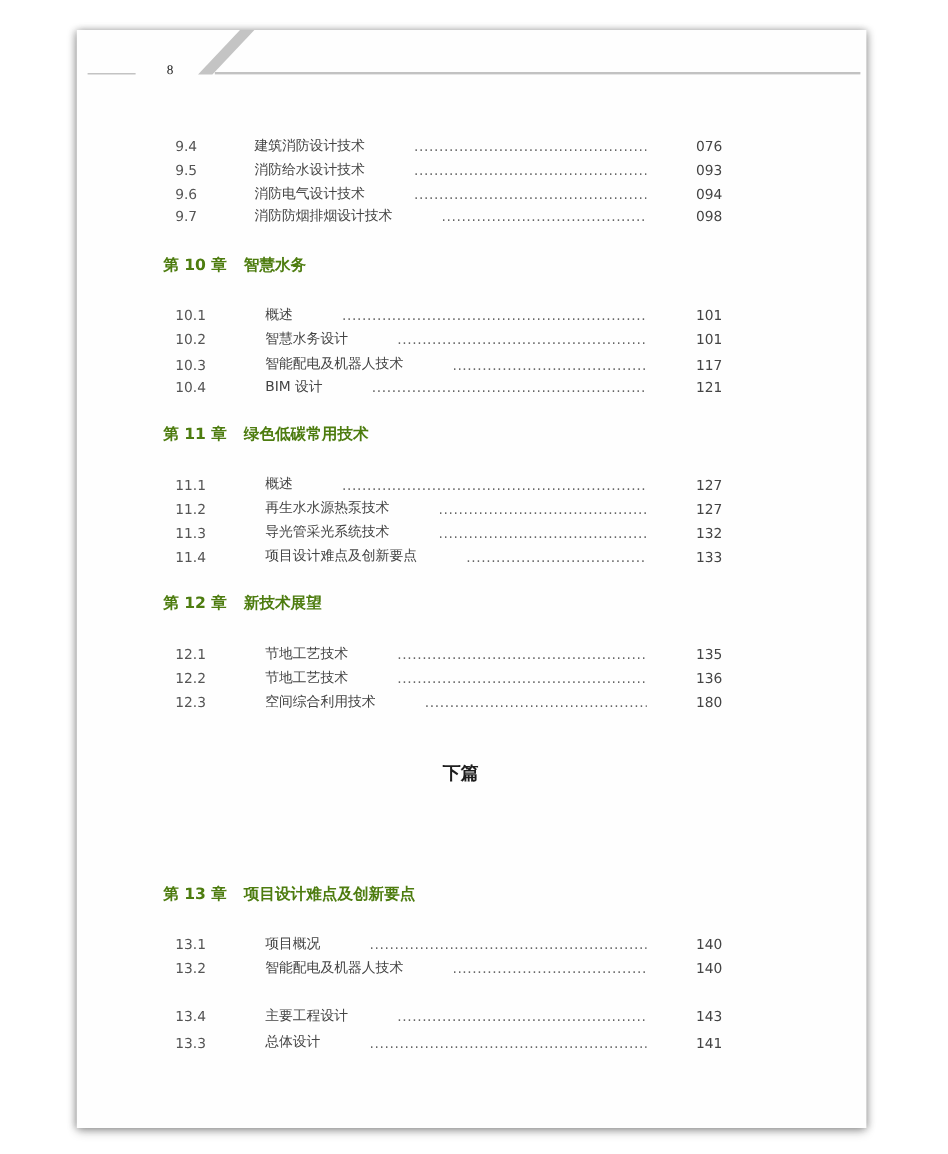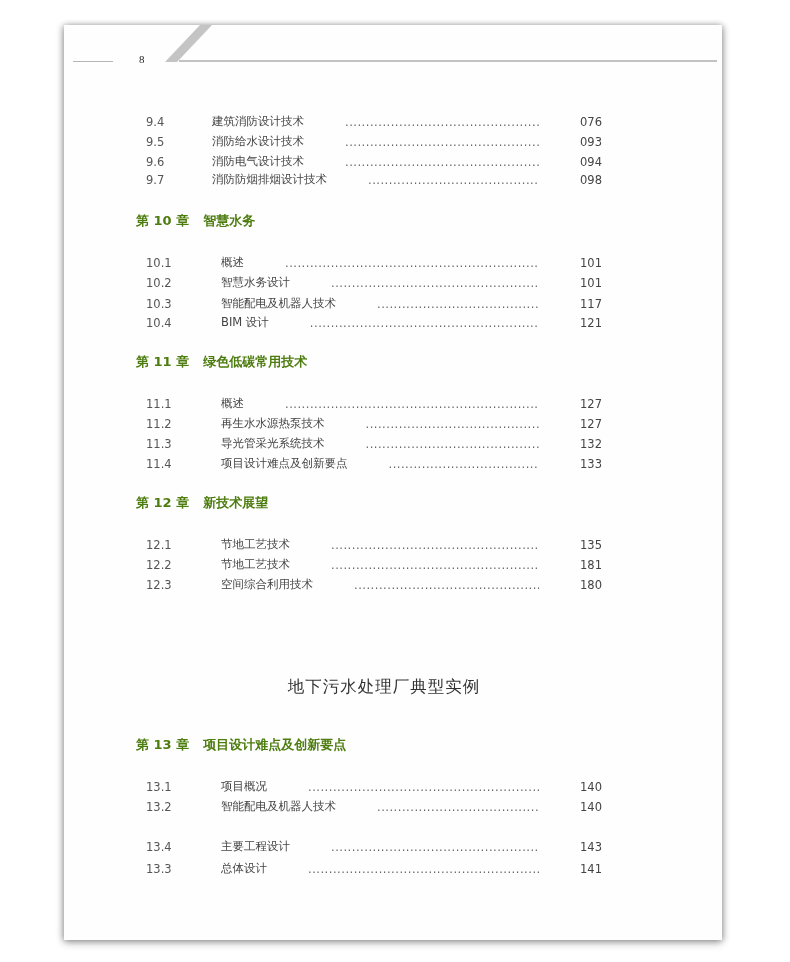--- a/index.html
+++ b/index.html
@@ -144,21 +144,21 @@
     <div class="entry wide" style="top:509px">
       <span class="num">12.1</span>
       <span class="title">节地工艺技术</span>
       <span class="dots"></span>
       <span class="pg">135</span>
     </div>
     <div class="entry wide" style="top:529px">
       <span class="num">12.2</span>
       <span class="title">节地工艺技术</span>
       <span class="dots"></span>
-      <span class="pg">181</span>
+      <span class="pg">136</span>
     </div>
     <div class="entry wide" style="top:549px">
       <span class="num">12.3</span>
       <span class="title">空间综合利用技术</span>
       <span class="dots"></span>
       <span class="pg">180</span>
     </div>
 
     <div class="chapter" style="top:711px">
       <span>第 13 章</span><span class="gap"></span><span>项目设计难点及创新要点</span>
@@ -182,14 +182,14 @@
       <span class="pg">141</span>
     </div>
     <div class="entry wide" style="top:811px">
       <span class="num">13.4</span>
       <span class="title">主要工程设计</span>
       <span class="dots"></span>
       <span class="pg">143</span>
     </div>
   </div>
 
-  <div class="part-sub" style="top:651px">地下污水处理厂典型实例</div>
+  <div class="part-title" style="top:610px">下篇</div>
 </div>
 
 </body></html>

